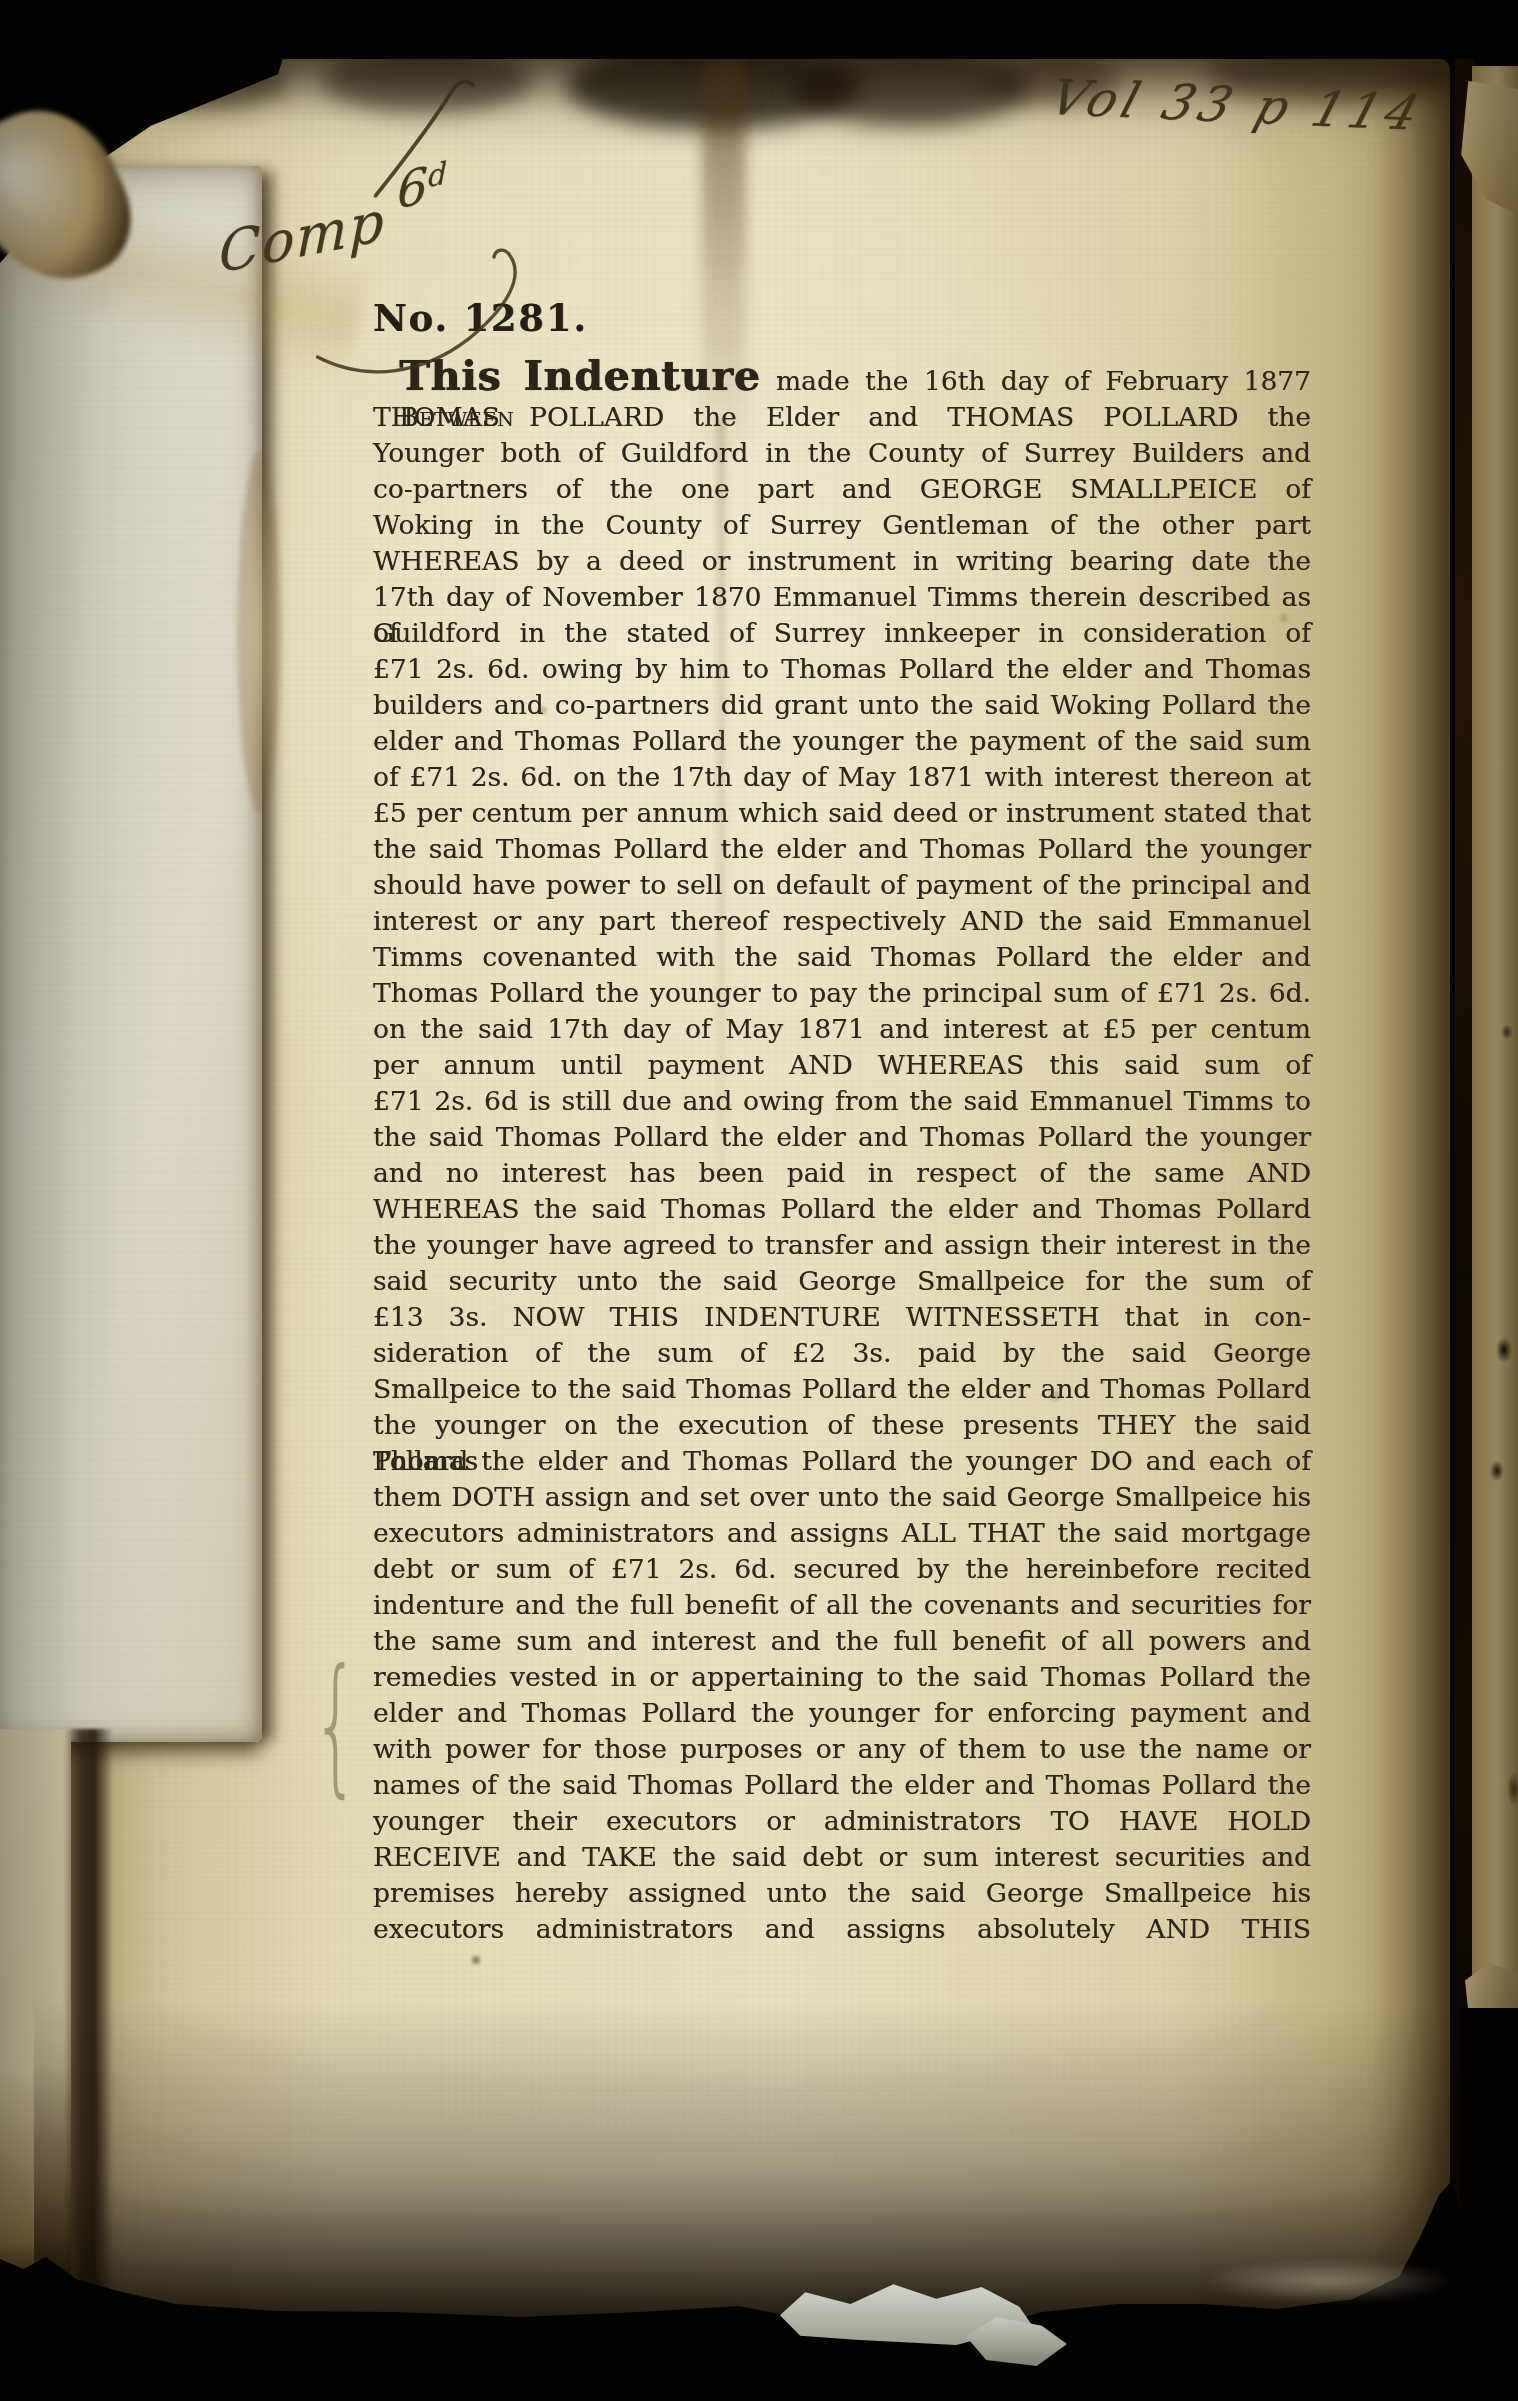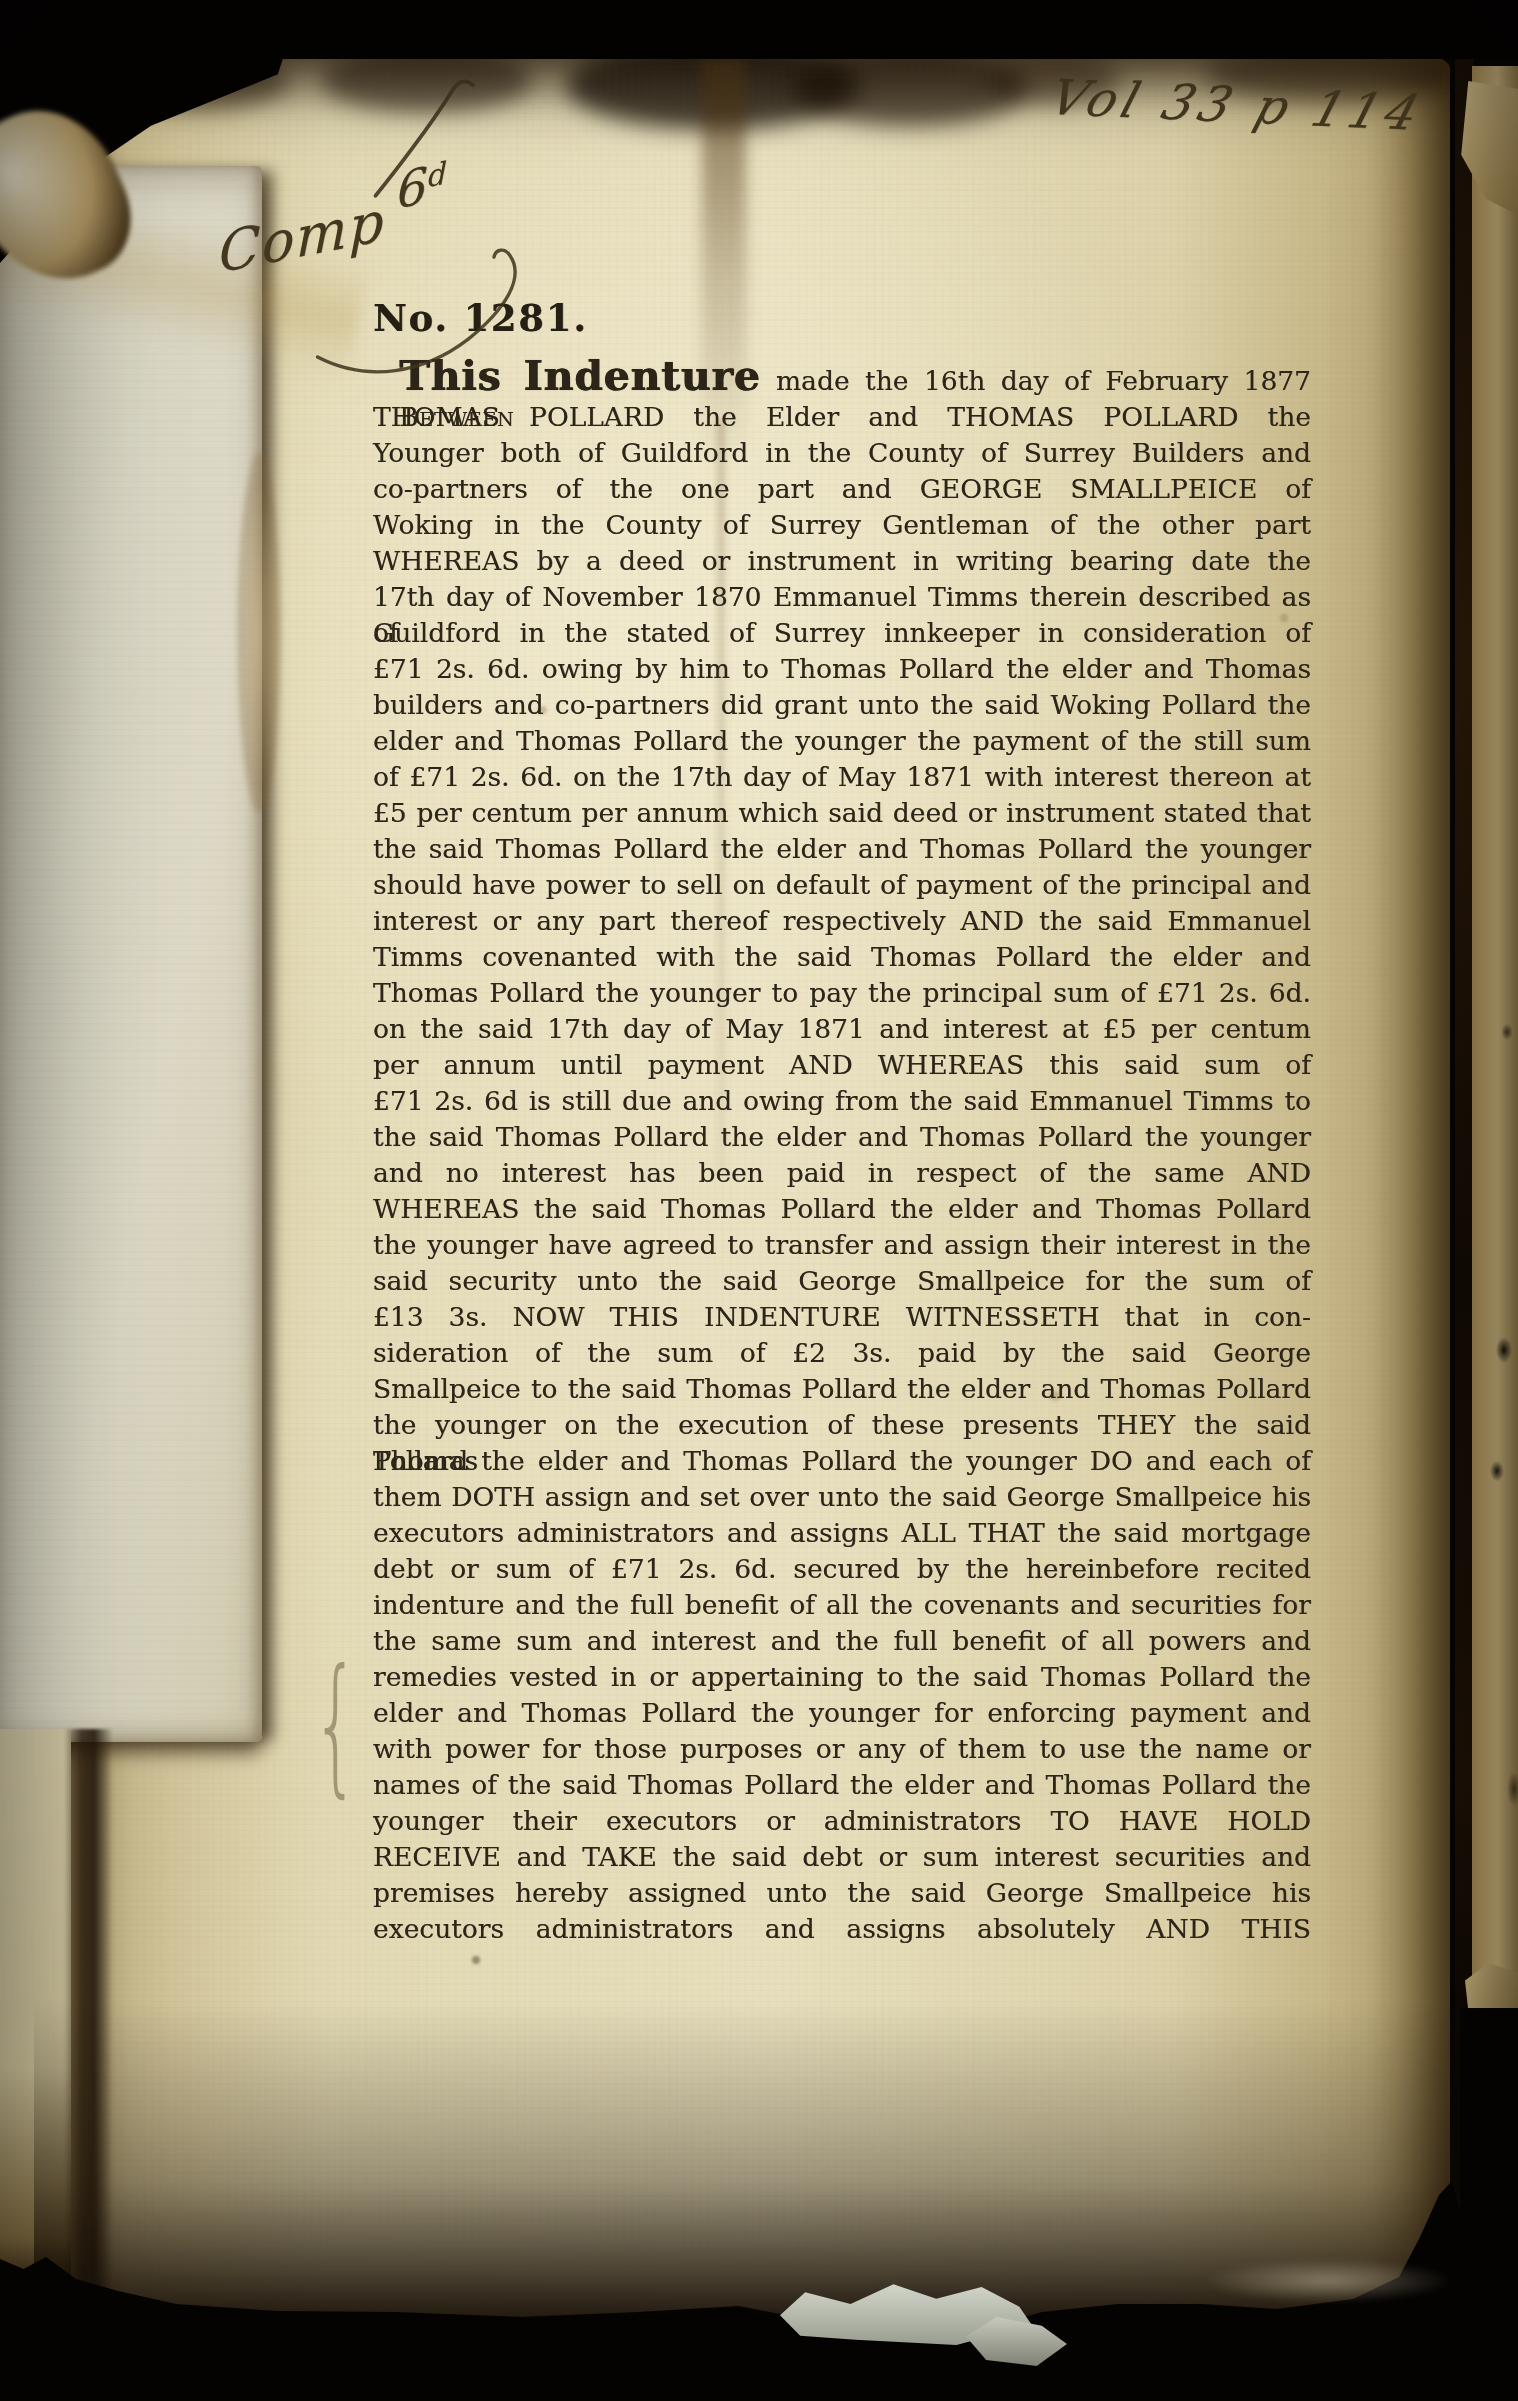--- a/index.html
+++ b/index.html
@@ -164,21 +164,21 @@
       <div id="lines-container">
           <div class="line">THOMAS POLLARD the Elder and THOMAS POLLARD the</div>
           <div class="line">Younger both of Guildford in the County of Surrey Builders and</div>
           <div class="line">co-partners of the one part and GEORGE SMALLPEICE of</div>
           <div class="line">Woking in the County of Surrey Gentleman of the other part</div>
           <div class="line">WHEREAS by a deed or instrument in writing bearing date the</div>
           <div class="line">17th day of November 1870 Emmanuel Timms therein described as of</div>
           <div class="line">Guildford in the stated of Surrey innkeeper in consideration of</div>
           <div class="line">£71 2s. 6d. owing by him to Thomas Pollard the elder and Thomas</div>
           <div class="line">builders and co-partners did grant unto the said Woking Pollard the</div>
-          <div class="line">elder and Thomas Pollard the younger the payment of the still sum</div>
+          <div class="line">elder and Thomas Pollard the younger the payment of the said sum</div>
           <div class="line">of £71 2s. 6d. on the 17th day of May 1871 with interest thereon at</div>
           <div class="line">£5 per centum per annum which said deed or instrument stated that</div>
           <div class="line">the said Thomas Pollard the elder and Thomas Pollard the younger</div>
           <div class="line">should have power to sell on default of payment of the principal and</div>
           <div class="line">interest or any part thereof respectively AND the said Emmanuel</div>
           <div class="line">Timms covenanted with the said Thomas Pollard the elder and</div>
           <div class="line">Thomas Pollard the younger to pay the principal sum of £71 2s. 6d.</div>
           <div class="line">on the said 17th day of May 1871 and interest at £5 per centum</div>
           <div class="line">per annum until payment AND WHEREAS this said sum of</div>
           <div class="line">£71 2s. 6d is still due and owing from the said Emmanuel Timms to</div>

